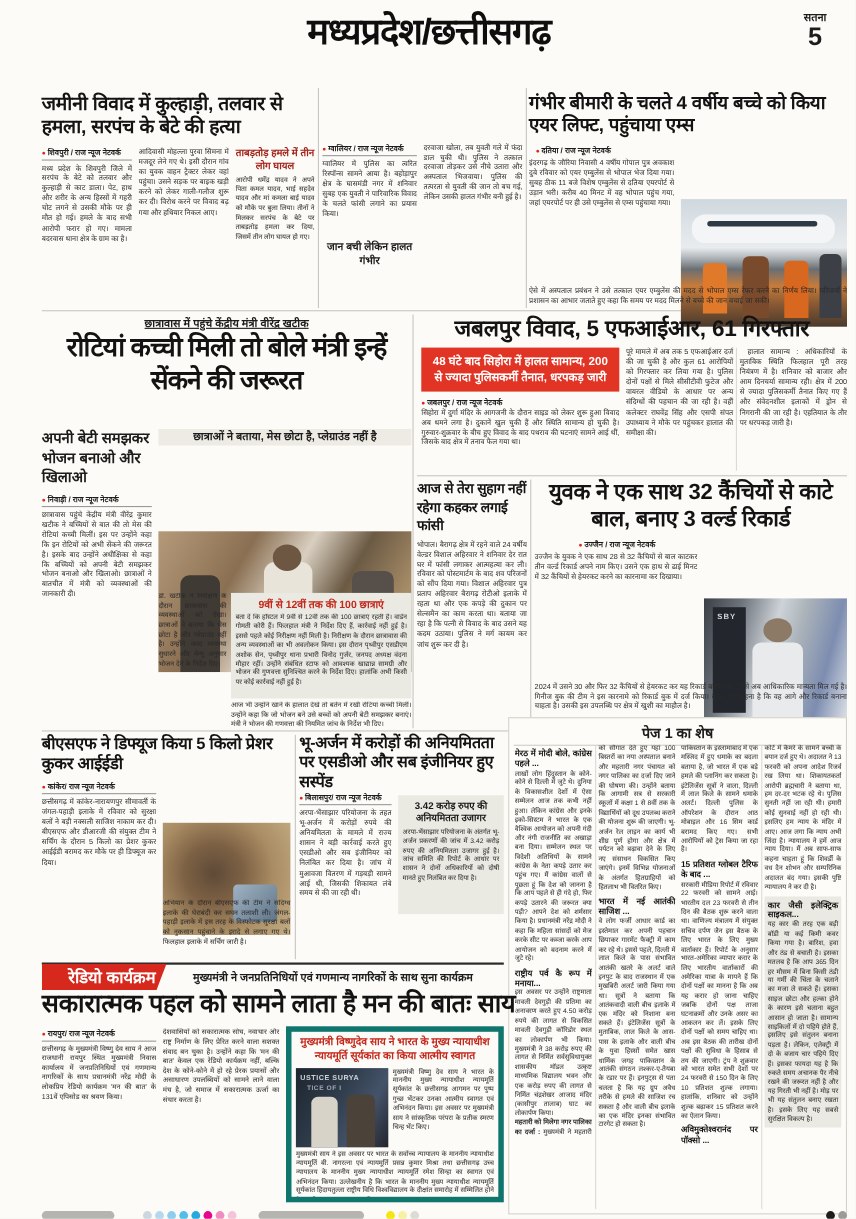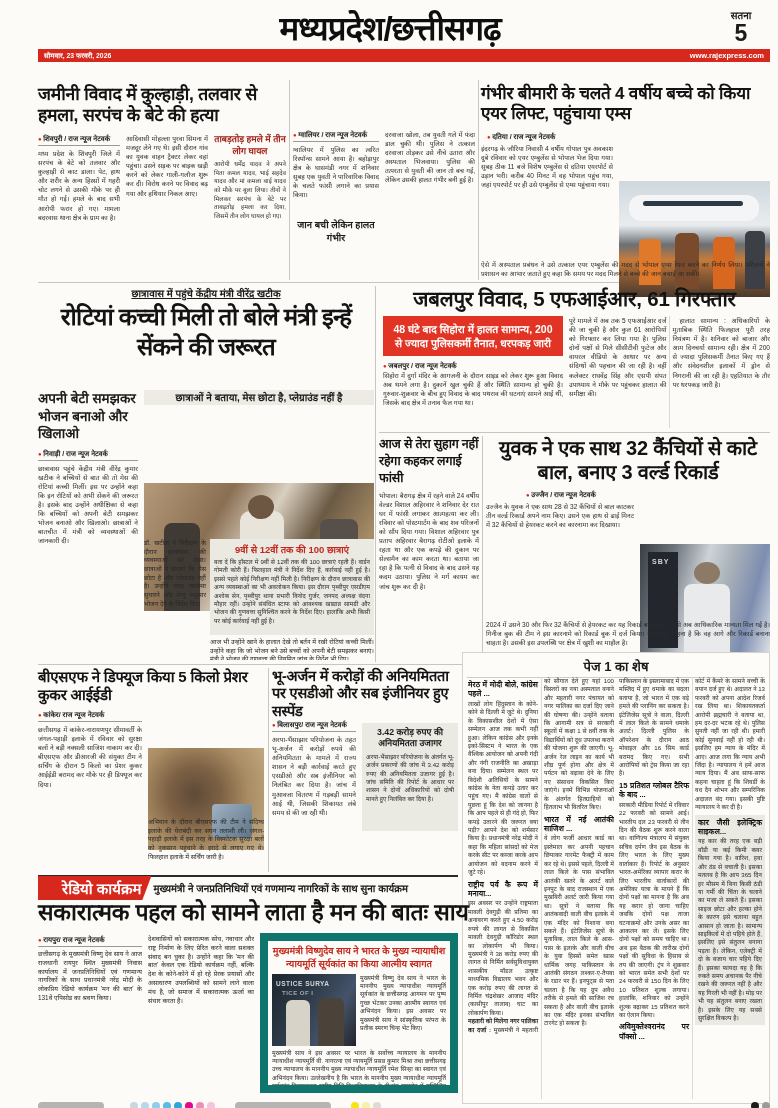--- a/index.html
+++ b/index.html
@@ -30,24 +30,20 @@
 
 <div class="page">
 
   <div class="abs" style="left:175px;top:5px;width:430px;text-align:center">
     <div style="font-size:33px;font-weight:800;color:#0e0e0e;letter-spacing:-1px">मध्यप्रदेश/छत्तीसगढ़</div>
   </div>
   <div class="abs" style="left:712px;top:8px;width:58px;text-align:center">
     <div style="font-size:10px;font-weight:800">सतना</div>
     <div style="font-size:23px;font-weight:800;line-height:1">5</div>
   </div>
-  <div class="abs masthead-bar" style="left:38px;top:49px;width:732px;height:13px">
-    <span style="font-size:6.8px;font-weight:bold">सोमवार, 23 फरवरी, 2026</span>
-    <span style="font-size:7.5px;font-weight:bold">www.rajexpress.com</span>
-  </div>
 
   <div class="vrule" style="left:289px;top:80px;height:200px"></div>
   <div class="vrule" style="left:478px;top:80px;height:200px"></div>
   <div class="hrule" style="left:38px;top:282px;width:732px"></div>
 
   <div class="abs" style="left:38px;top:84px;width:248px;height:196px">
     <div class="hl" style="font-size:17.5px">जमीनी विवाद में कुल्हाड़ी, तलवार से हमला, सरपंच के बेटे की हत्या</div>
     <div class="abs" style="left:0;top:50px;width:82px;height:146px">
       <div class="byline bl-rule">शिवपुरी / राज न्यूज नेटवर्क</div>
       <div class="body-t" style="height:130px">मध्य प्रदेश के शिवपुरी जिले में सरपंच के बेटे को तलवार और कुल्हाड़ी से काट डाला। पेट, हाथ और शरीर के अन्य हिस्सों में गहरी चोट लगने से उसकी मौके पर ही मौत हो गई। हमले के बाद सभी आरोपी फरार हो गए। मामला बदरवास थाना क्षेत्र के ग्राम का है।</div>
@@ -186,31 +182,31 @@
       <div class="graybox" style="margin-top:3px;padding:3px">
         <div class="itm-t" style="margin-top:0">कार जैसी इलेक्ट्रिक साइकल...</div>
         <div>यह कार की तरह एक बड़ी बॉडी या कई किमी कवर किया गया है। बारिश, हवा और ठंड से बचाती है। इसका मतलब है कि आप 365 दिन हर मौसम में बिना किसी ठंडी या गर्मी की चिंता के चलाने का मजा ले सकते हैं। इसका साइज छोटा और हल्का होने के कारण इसे चलाना बहुत आसान हो जाता है। सामान्य साइकिलों में दो पहिये होते हैं, इसलिए इसे संतुलन बनाना पड़ता है। लेकिन, एलेक्ट्री में दो के बजाय चार पहिये दिए हैं। इसका फायदा यह है कि रुकते समय अचानक पैर नीचे रखने की जरूरत नहीं है और यह गिरती भी नहीं है। मोड़ पर भी यह संतुलन बनाए रखता है। इसके लिए यह सबसे सुरक्षित विकल्प है।</div>
       </div>
     </div>
   </div>
 
   <div class="abs" style="left:38px;top:875px;width:420px;border-top:2px solid #2a2a2a"></div>
   <div class="abs" style="left:38px;top:879px;width:420px;height:18px;display:flex;align-items:center">
     <span style="background:#d6281c;color:#fff;font-weight:800;font-size:15px;padding:2px 10px 2px 24px;clip-path:polygon(0 0,100% 0,92% 100%,0 100%)">रेडियो कार्यक्रम</span>
-    <span style="font-weight:800;font-size:10px;margin-left:2px">मुख्यमंत्री ने जनप्रतिनिधियों एवं गणमान्य नागरिकों के साथ सुना कार्यक्रम</span>
+    <span style="font-weight:800;font-size:10px;margin-left:24px">मुख्यमंत्री ने जनप्रतिनिधियों एवं गणमान्य नागरिकों के साथ सुना कार्यक्रम</span>
   </div>
 
   <div class="abs" style="left:38px;top:899px;width:420px;height:196px">
     <div class="hl" style="font-size:23px;white-space:nowrap">सकारात्मक पहल को सामने लाता है मन की बातः साय</div>
     <div class="abs" style="left:0;top:36px;width:104px;height:158px">
       <div class="byline bl-rule">रायपुर/ राज न्यूज नेटवर्क</div>
       <div class="body-t" style="height:140px;font-size:6.4px">छत्तीसगढ़ के मुख्यमंत्री विष्णु देव साय ने आज राजधानी रायपुर स्थित मुख्यमंत्री निवास कार्यालय में जनप्रतिनिधियों एवं गणमान्य नागरिकों के साथ प्रधानमंत्री नरेंद्र मोदी के लोकप्रिय रेडियो कार्यक्रम 'मन की बात' के 131वें एपिसोड का श्रवण किया।</div>
     </div>
     <div class="abs body-t" style="left:110px;top:36px;width:106px;height:158px;font-size:6.4px">देशवासियों को सकारात्मक सोच, नवाचार और राष्ट्र निर्माण के लिए प्रेरित करने वाला सशक्त संवाद बन चुका है। उन्होंने कहा कि 'मन की बात' केवल एक रेडियो कार्यक्रम नहीं, बल्कि देश के कोने-कोने में हो रहे प्रेरक प्रयासों और असाधारण उपलब्धियों को सामने लाने वाला मंच है, जो समाज में सकारात्मक ऊर्जा का संचार करता है।</div>
-    <div class="abs" style="left:222px;top:34px;width:198px;height:160px;border:8px solid #0f766e;padding:4px;overflow:hidden">
+    <div class="abs" style="left:222px;top:34px;width:198px;height:160px;border:5px solid #0f766e;padding:4px;overflow:hidden">
       <div style="color:#c4281c;font-weight:800;font-size:9.5px;text-align:center;line-height:1.35">मुख्यमंत्री विष्णुदेव साय ने भारत के मुख्य न्यायाधीश न्यायमूर्ति सूर्यकांत का किया आत्मीय स्वागत</div>
       <div style="display:flex;gap:4px;margin-top:3px">
         <div class="photo" style="width:84px;height:72px;flex:none;background:linear-gradient(120deg,#1d2630 0%,#2e3b49 40%,#45536a 70%,#22242b 100%)">
           <div class="abs" style="left:4px;top:6px;font-size:6.5px;color:#e9edf2;font-weight:bold;letter-spacing:0.5px;opacity:0.85">USTICE SURYA</div>
           <div class="abs" style="left:10px;top:16px;font-size:6px;color:#cfd6de;font-weight:bold;letter-spacing:0.5px;opacity:0.7">TICE OF I</div>
           <div class="abs" style="left:14px;top:26px;width:24px;height:46px;background:#d8d3c8;border-radius:6px 6px 0 0"></div>
           <div class="abs" style="left:46px;top:24px;width:26px;height:48px;background:#4b4239;border-radius:6px 6px 0 0"></div>
         </div>
         <div class="body-t" style="font-size:6.1px;height:72px">मुख्यमंत्री विष्णु देव साय ने भारत के माननीय मुख्य न्यायाधीश न्यायमूर्ति सूर्यकांत के छत्तीसगढ़ आगमन पर पुष्प गुच्छ भेंटकर उनका आत्मीय स्वागत एवं अभिनंदन किया। इस अवसर पर मुख्यमंत्री साय ने सांस्कृतिक परंपरा के प्रतीक स्मरण चिन्ह भेंट किए।</div>
       </div>

